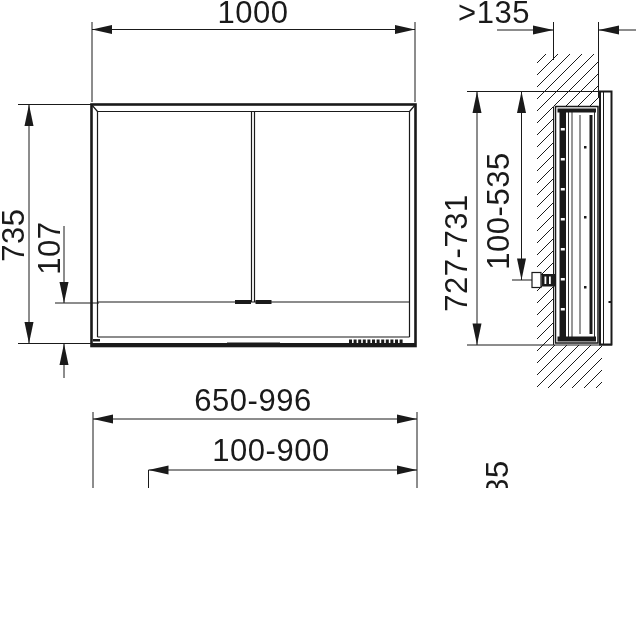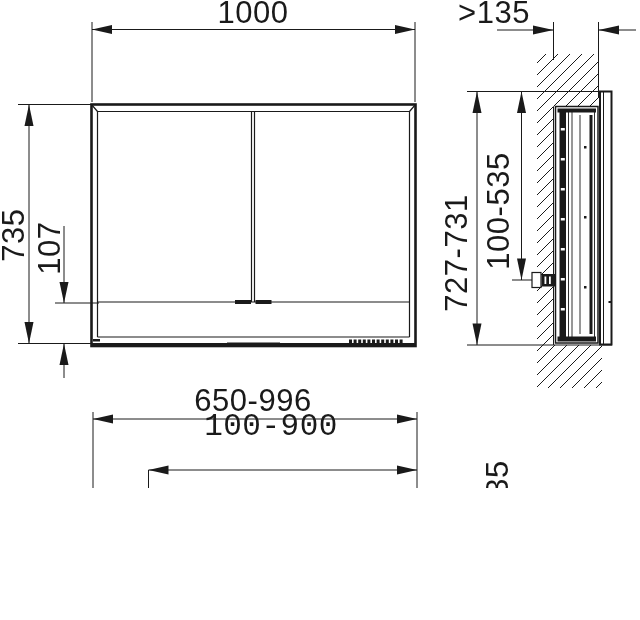--- a/index.html
+++ b/index.html
@@ -191,17 +191,17 @@
   <div class="dim-label rot" style="left:-27px; top:221px; width:80px; height:28px;">735</div>
 
   <div class="dim-label rot" style="left:9px; top:234px; width:80px; height:28px;">107</div>
 
   <div class="dim-label rot" style="left:381px; top:239px; width:150px; height:28px;">727-731</div>
 
   <div class="dim-label rot" style="left:423px; top:197px; width:150px; height:28px;">100-535</div>
 
   <div class="dim-label" style="left:173px; top:386px; width:160px; height:28px;">650-996</div>
 
-  <div class="dim-label" style="left:191px; top:412px; width:160px; height:28px;font-family:Liberation Mono, monospace;">100-900</div>
+  <div class="dim-label" style="left:191px; top:436px; width:160px; height:28px;">100-900</div>
 
   <div class="dim-label rot" style="left:467px; top:464px; width:60px; height:28px;">35</div>
 
 </div>
 
 </body></html>

